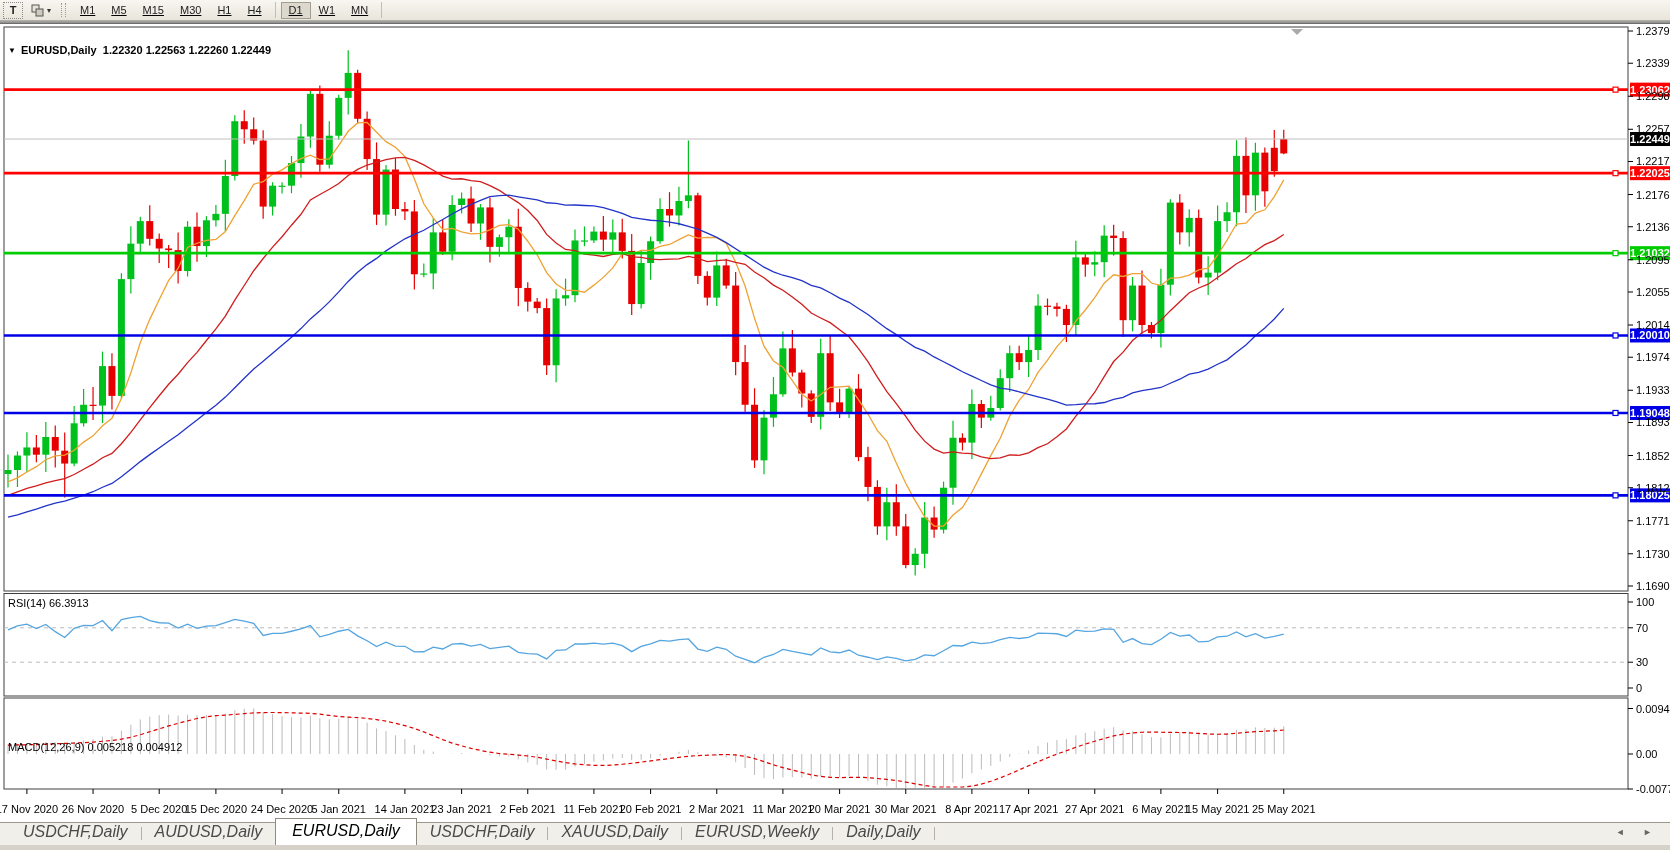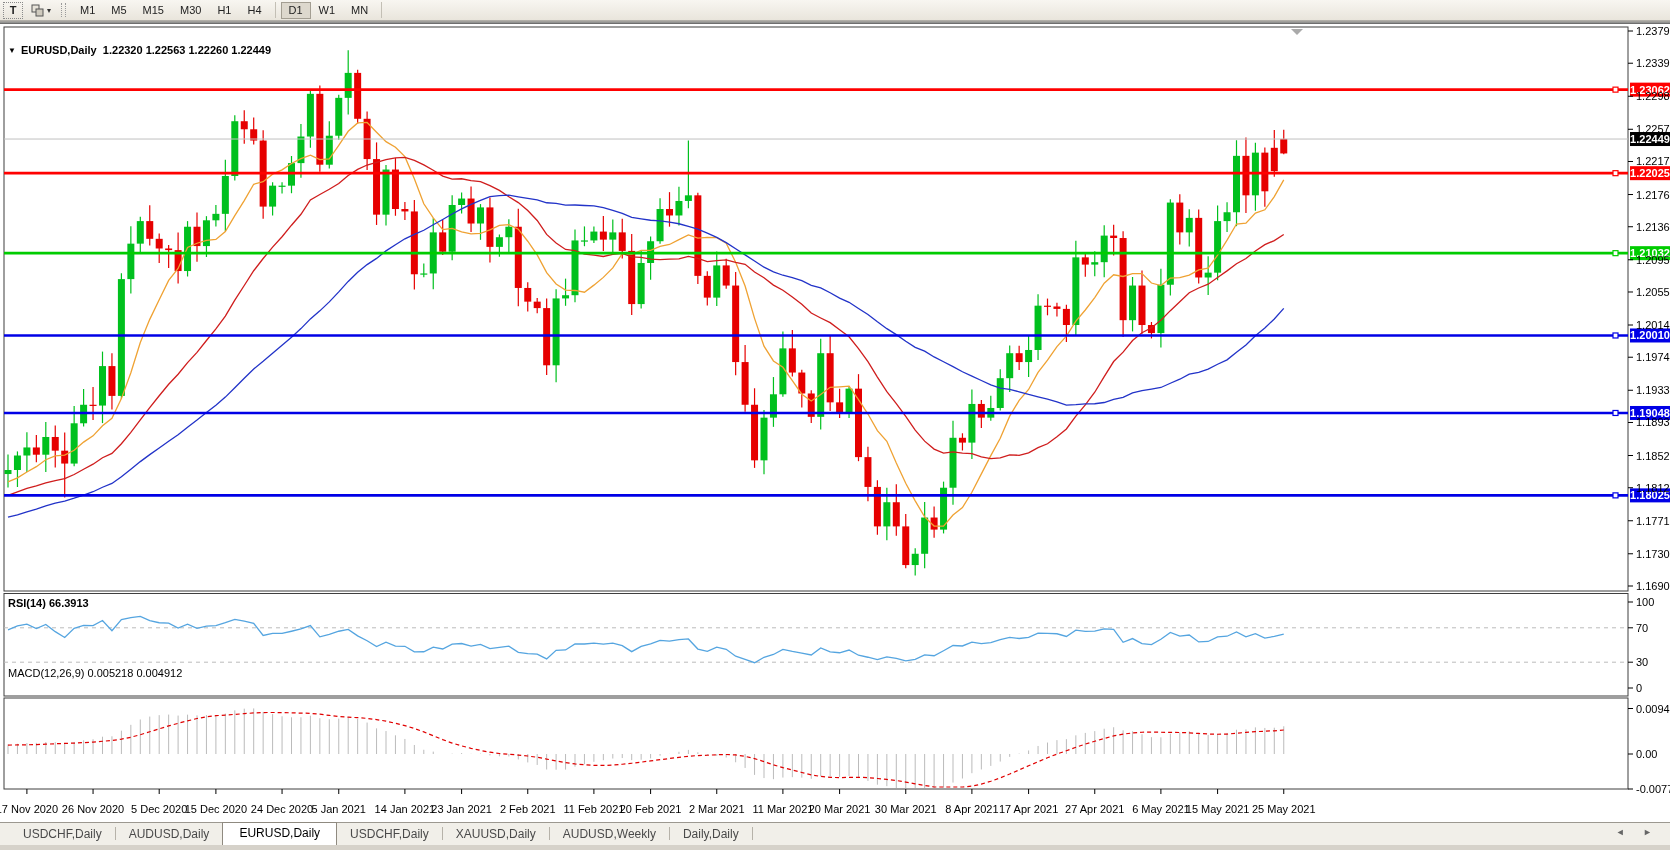--- a/index.html
+++ b/index.html
@@ -19,27 +19,27 @@
   .tsep{width:1px;height:16px;background:#c3bfb5;margin:0 5px;}
 
   
   #winband{position:absolute;left:0;top:20px;width:1670px;height:4px;
     background:linear-gradient(#b9b6ae,#8b8b8b);border-bottom:1px solid #6e6e6e;}
 
   
   .ovl{position:absolute;font-size:11px;color:#000;white-space:nowrap;z-index:5;}
   #chart-title{left:8px;top:44px;font-weight:bold;}
   #chart-title .tri{font-size:8px;vertical-align:1px;margin-right:5px;}
-  #rsi-label{left:8px;top:597px;font-weight:bold;}
-  #macd-label{left:8px;top:667px;}
+  #rsi-label{left:8px;top:597px;}
+  #macd-label{left:8px;top:741px;}
 
   
   #tabbar{position:absolute;left:0;top:822px;width:1670px;height:23px;background:#f1efe9;
     border-top:1px solid #9c9890;display:flex;align-items:flex-end;padding-left:10px;}
-  .tab{font-size:12px;color:#4a4a4a;padding:3px 13px 4px;cursor:default;}
+  .tab{font-size:16px;color:#4a4a4a;padding:3px 13px 4px;cursor:default;font-style:italic;}
   .tab.active{background:#fff;border:1px solid #8f8a80;border-bottom:none;color:#000;
     padding:3px 16px 5px;margin-bottom:0;box-shadow:inset 1px 1px 0 #fff;}
   .tabdiv{width:1px;height:13px;background:#b6b2a9;margin-bottom:5px;}
   #tabscroll{position:absolute;right:10px;top:827px;font-size:9px;color:#666;letter-spacing:8px;z-index:6;}
   #statusstrip{position:absolute;left:0;top:845px;width:1670px;height:5px;background:#d6d2ca;}
 
   svg text{font-family:"Liberation Sans",sans-serif;}
 </style>
 </head>
 <body>
@@ -49,21 +49,21 @@
   <div id="toolbar">
     <div class="tbtn tool-t">T</div>
     <div class="iconbtn">
       <svg width="13" height="13">
         <rect x="1" y="1" width="7" height="7" fill="#e8e4da" stroke="#555"></rect>
         <rect x="5" y="5" width="7" height="7" fill="#cfcabe" stroke="#555"></rect>
       </svg>
       <span class="caret">▾</span>
     </div>
     <div class="grip"></div>
-    <div id="tf-buttons" style="display:flex;">
+    <div id="tf-buttons" style="display:flex;text-decoration:underline;">
         <div class="tbtn">M1</div>
         <div class="tbtn">M5</div>
         <div class="tbtn">M15</div>
         <div class="tbtn">M30</div>
         <div class="tbtn">H1</div>
         <div class="tbtn">H4</div>
         <div class="tsep"></div>
         <div class="tbtn active">D1</div>
         <div class="tbtn">W1</div>
         <div class="tbtn">MN</div>
@@ -633,20 +633,20 @@
 
   <div id="tabbar">
       <div class="tab">USDCHF,Daily</div>
       <div class="tabdiv"></div>
       <div class="tab">AUDUSD,Daily</div>
       <div class="tab active">EURUSD,Daily</div>
       <div class="tab">USDCHF,Daily</div>
       <div class="tabdiv"></div>
       <div class="tab">XAUUSD,Daily</div>
       <div class="tabdiv"></div>
-      <div class="tab">AUDUSD,Weekly</div>
+      <div class="tab">EURUSD,Weekly</div>
       <div class="tabdiv"></div>
       <div class="tab">Daily,Daily</div>
       <div class="tabdiv"></div>
     </div>
   <div id="tabscroll">◄ ►</div>
   <div id="statusstrip"></div>
 </div>
 
 </body></html>

